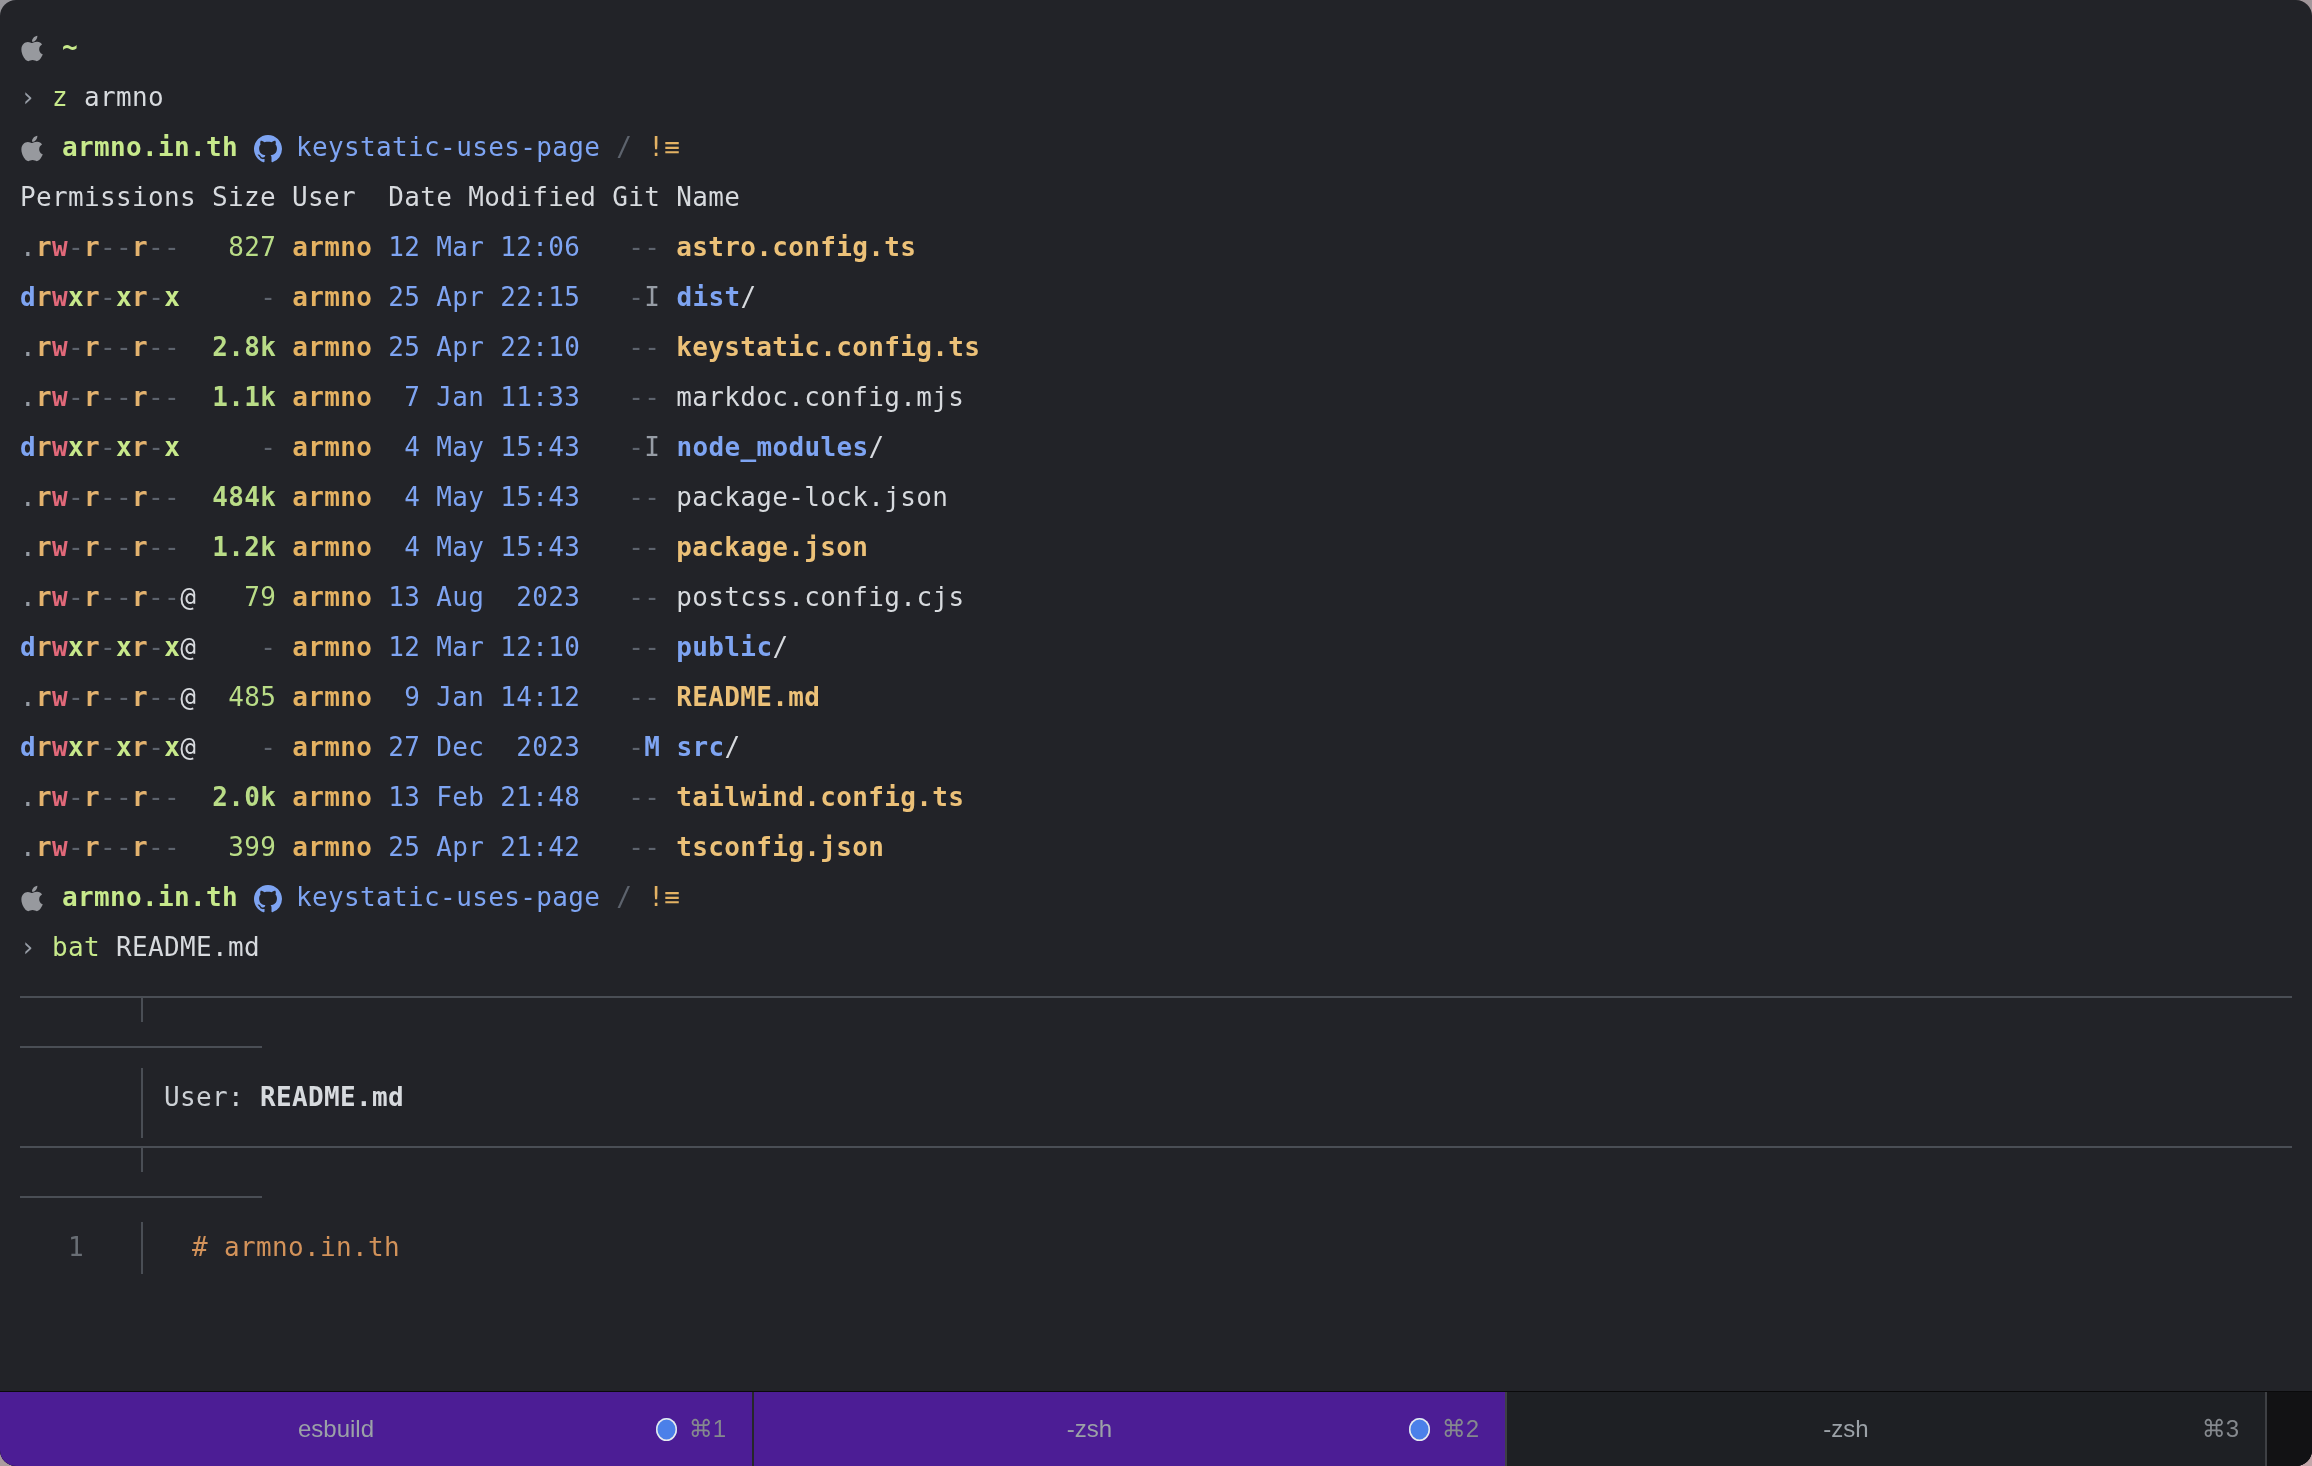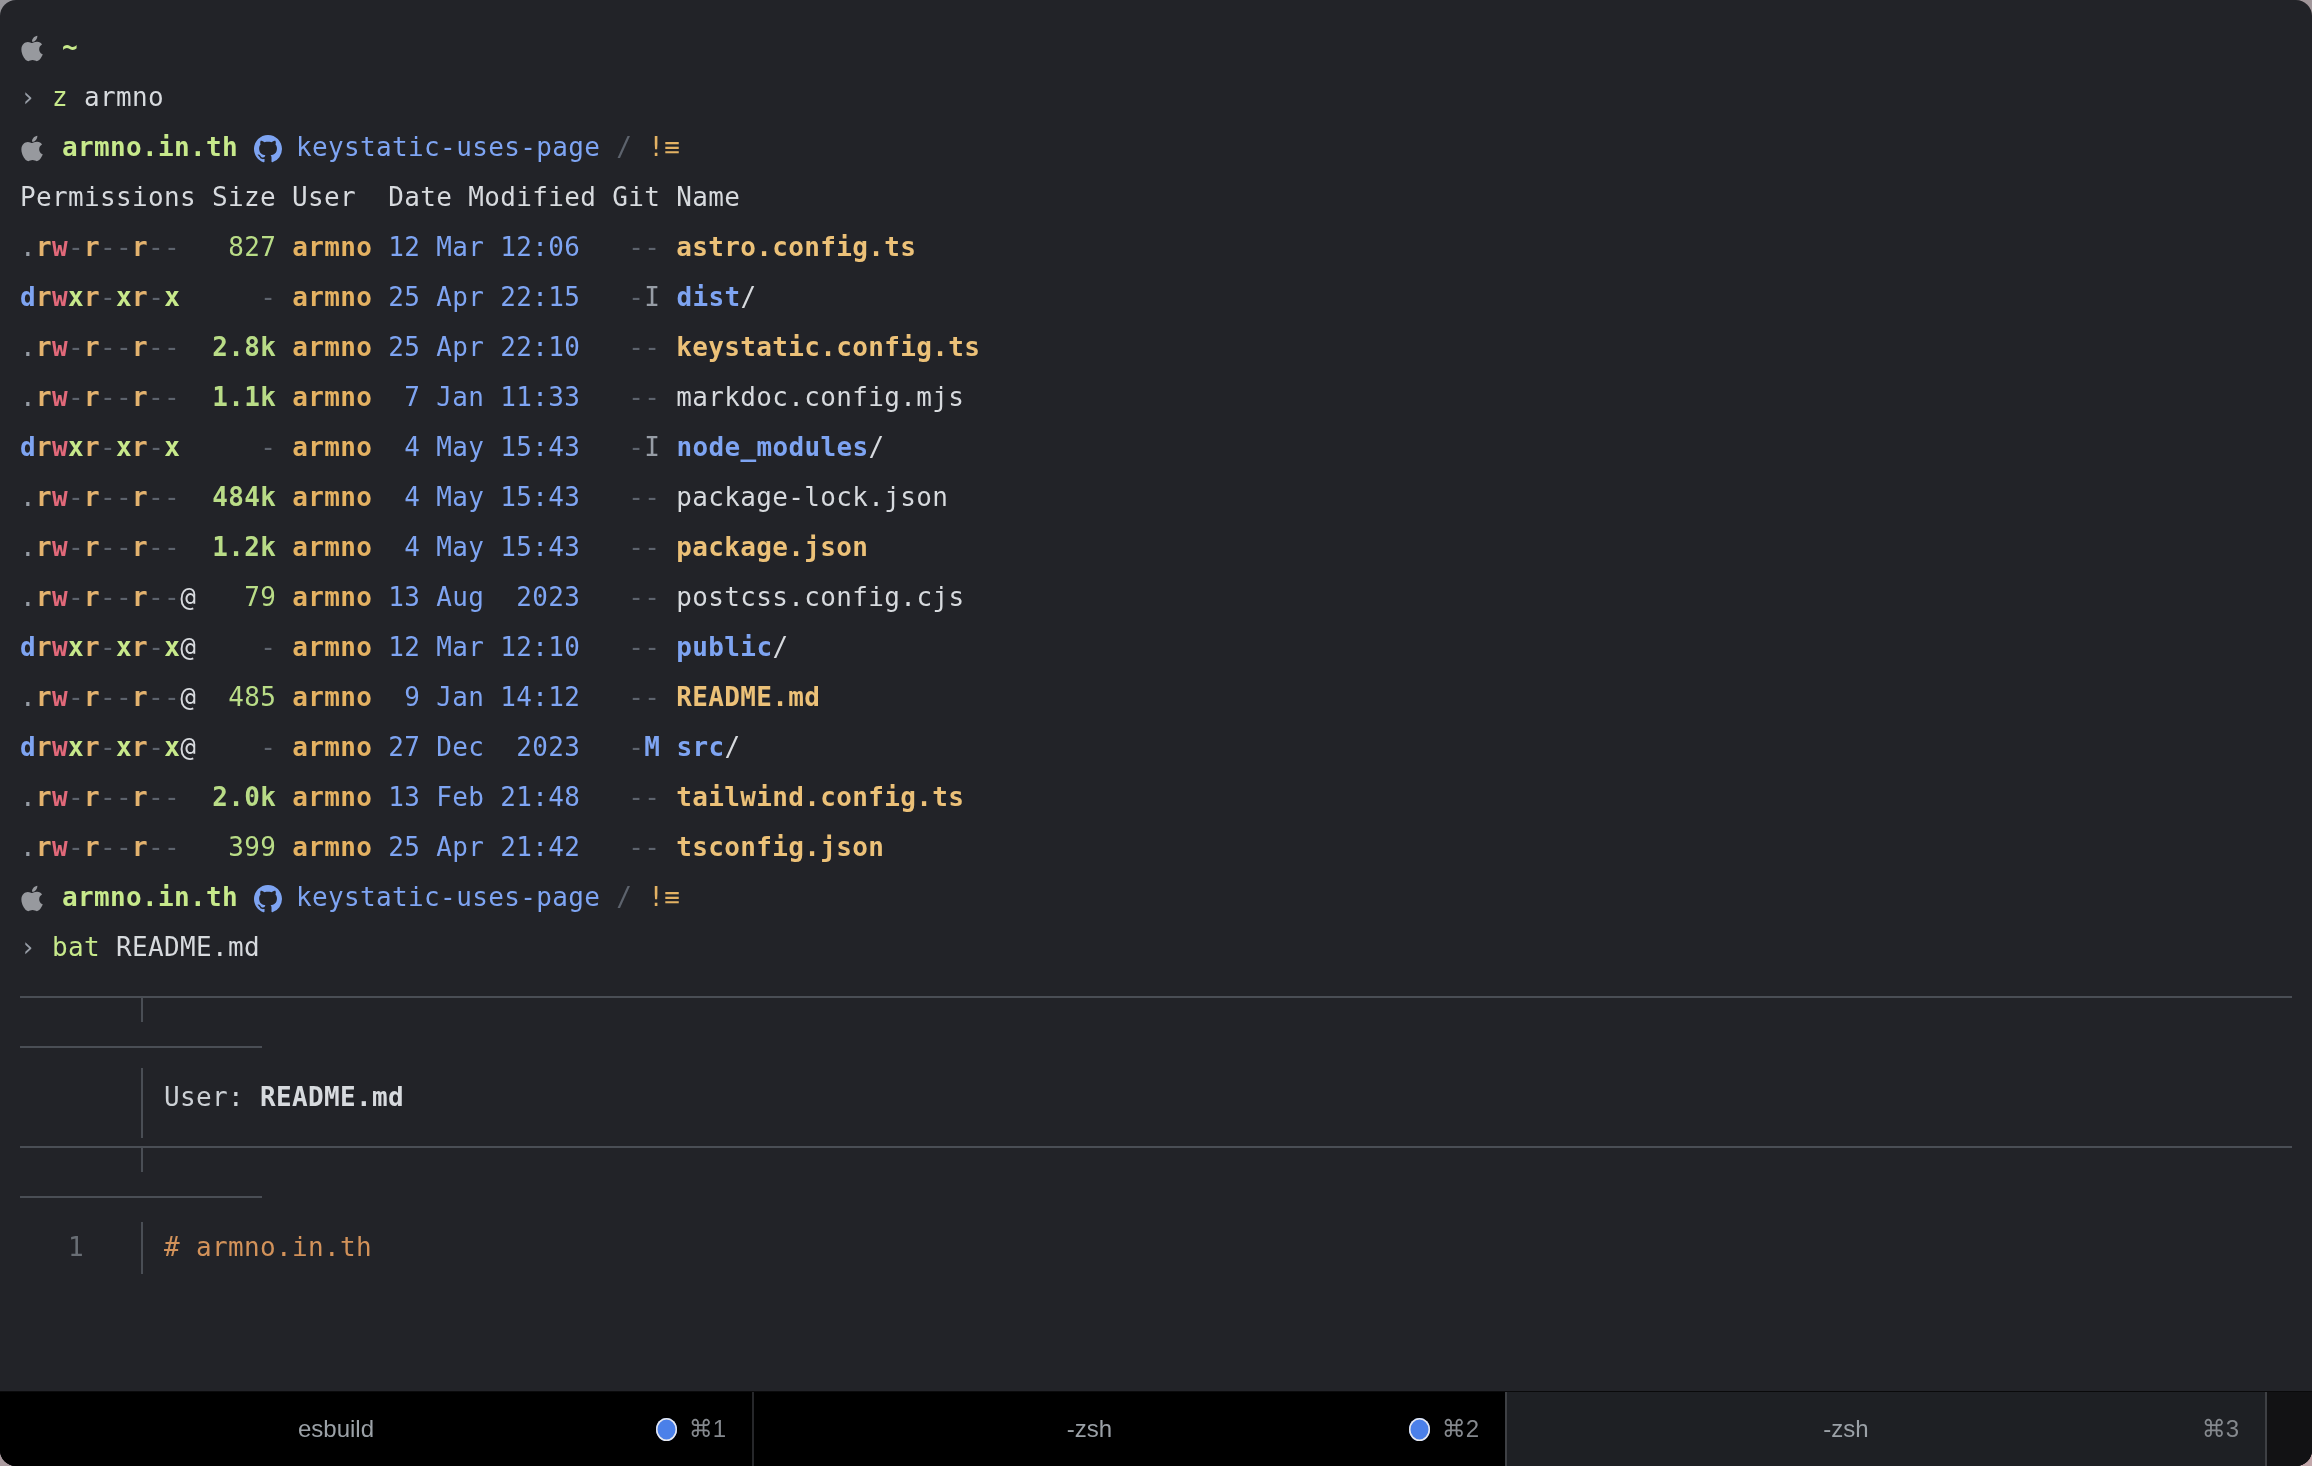--- a/index.html
+++ b/index.html
@@ -36,21 +36,21 @@
   .vbar-f{left:141px;top:0;bottom:-2px;width:2px;}
   
   .tabbar{
     position:absolute;left:0;bottom:0;width:2312px;height:74px;
     display:flex;background:#121214;border-top:1px solid #0a0a0b;
     font-family:"Liberation Sans","DejaVu Sans",sans-serif;
   }
   .tab{
     position:relative;height:100%;
     display:flex;align-items:center;justify-content:center;
-    background:#000000;box-sizing:border-box;cursor:default;
+    background:#4c1d95;box-sizing:border-box;cursor:default;
   }
   .tab.active{background:#1e2024;}
   .tab-title{font-size:24px;color:#9ba1a7;padding-right:80px;}
   .tab-right{
     position:absolute;right:26px;top:0;height:100%;
     display:flex;align-items:center;gap:12px;
   }
   .dot{
     width:21px;height:23px;border-radius:50%;
     background:#4b80e9;box-shadow:0 0 0 1.5px #e8e8ec inset;
@@ -94,21 +94,21 @@
             <path fill="#97999e" d="M318.7 268c-.2-36.7 16.4-64.4 50-84.8-18.8-26.9-47.2-41.7-84.7-44.6-35.5-2.9-74.3 20.7-88.5 20.7-15 0-49.4-19.7-76.4-19.7C63.3 140.5 4.7 184 4.7 272.5c0 26.2 4.8 53.3 14.4 81.2 12.8 36.7 59 126.7 107.2 125.2 25.2-.6 43-17.9 75.8-17.9 31.8 0 48.3 17.9 76.4 17.9 48.6-.7 90.4-82.5 102.6-119.3-65.2-30.7-62.4-90-62.4-91.6zm-56.6-164.2c27.3-32.4 24.8-61.9 24-72.5-24.1 1.4-52 16.4-67.9 34.9-17.5 19.8-27.8 44.3-25.6 71.9 26.1 2 49.9-11.4 69.5-34.3z"></path>
           </svg></span><span style="color: rgb(215, 218, 222);"> </span><span style="color: rgb(199, 233, 139); font-weight: bold;">armno.in.th</span><span style="color: rgb(215, 218, 222);"> </span><span class="icn"><svg width="28" height="28" viewBox="0 0 16 16">
             <path fill="#7ea4f2" d="M8 0C3.58 0 0 3.58 0 8c0 3.54 2.29 6.53 5.47 7.59.4.07.55-.17.55-.38 0-.19-.01-.82-.01-1.49-2.01.37-2.53-.49-2.69-.94-.09-.23-.48-.94-.82-1.13-.28-.15-.68-.52-.01-.53.63-.01 1.08.58 1.23.82.72 1.21 1.87.87 2.33.66.07-.52.28-.87.51-1.07-1.78-.2-3.64-.89-3.64-3.95 0-.87.31-1.59.82-2.15-.08-.2-.36-1.02.08-2.12 0 0 .67-.21 2.2.82.64-.18 1.32-.27 2-.27s1.36.09 2 .27c1.53-1.04 2.2-.82 2.2-.82.44 1.1.16 1.92.08 2.12.51.56.82 1.27.82 2.15 0 3.07-1.87 3.75-3.65 3.95.29.25.54.73.54 1.48 0 1.07-.01 1.93-.01 2.2 0 .21.15.46.55.38A8.01 8.01 0 0 0 16 8c0-4.42-3.58-8-8-8z"></path>
           </svg></span><span style="color: rgb(215, 218, 222);"> </span><span style="color: rgb(126, 164, 242);">keystatic-uses-page</span><span style="color: rgb(93, 99, 109);"> / </span><span style="color: rgb(227, 178, 100);">!≡</span></div>
       <div class="tl"><span style="color: rgb(151, 157, 166);">› </span><span style="color: rgb(199, 233, 139);">bat</span><span> </span><span class="u" style="color: rgb(215, 218, 222);">README.md</span></div>
       <div class="tl"><i class="decor hfull"></i><i class="decor stem"></i></div>
       <div class="tl"><i class="decor hshort"></i></div>
       <div class="tl"><i class="decor vbar-c"></i><span>         </span><span style="color: rgb(204, 208, 213);">User: </span><span style="color: rgb(215, 218, 222); font-weight: bold;">README.md</span></div>
       <div class="tl"><i class="decor hfull"></i><i class="decor stem"></i></div>
       <div class="tl"><i class="decor hshort"></i></div>
-      <div class="tl"><i class="decor vbar-f"></i><span>   </span><span style="color: rgb(105, 110, 117);">1</span><span>     </span><span style="color: rgb(210, 146, 90);"># armno.in.th</span></div>
+      <div class="tl"><i class="decor vbar-f"></i><span>   </span><span style="color: rgb(105, 110, 117);">1</span><span>     </span><span style="color: rgb(210, 146, 90); margin-left: 28px;"># armno.in.th</span></div>
     </div>
 
   <div class="tabbar">
     <div class="tab" style="width:752px;">
       <span class="tab-title">esbuild</span>
       <span class="tab-right">
         <i class="dot"></i>
         <span class="shortcut">⌘1</span>
       </span>
     </div>

